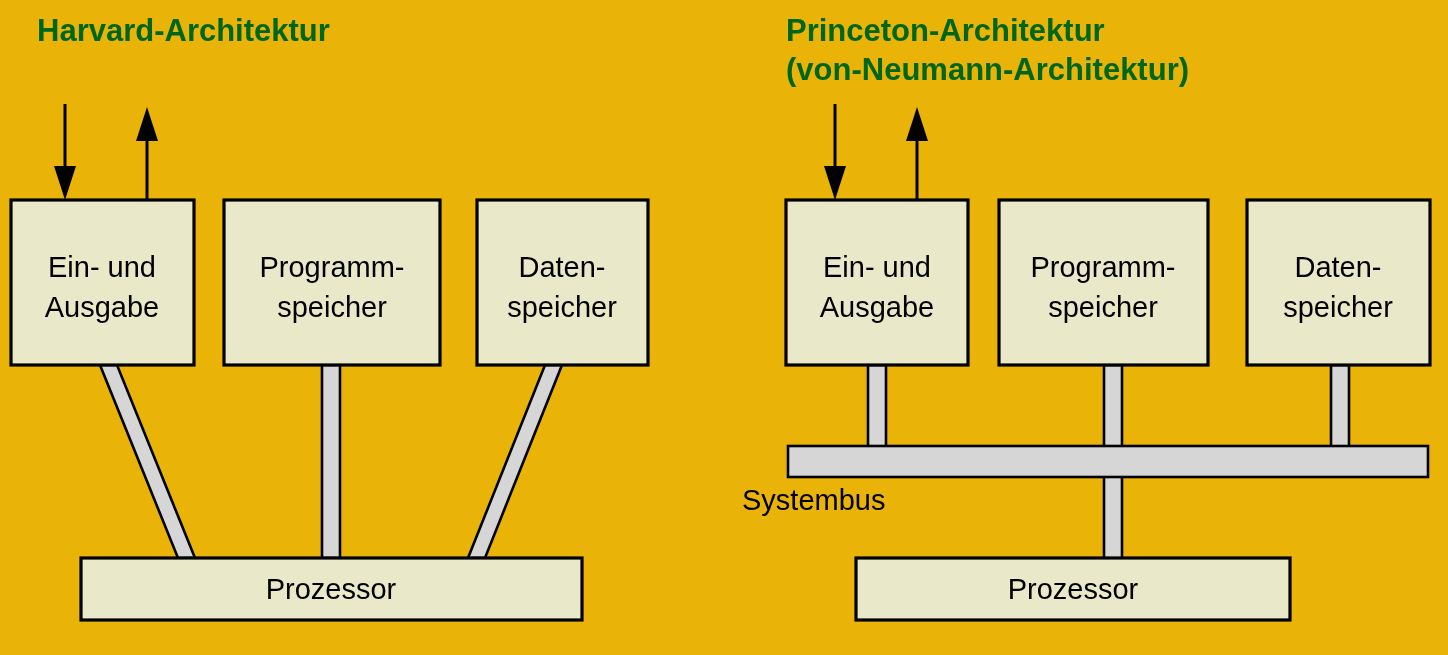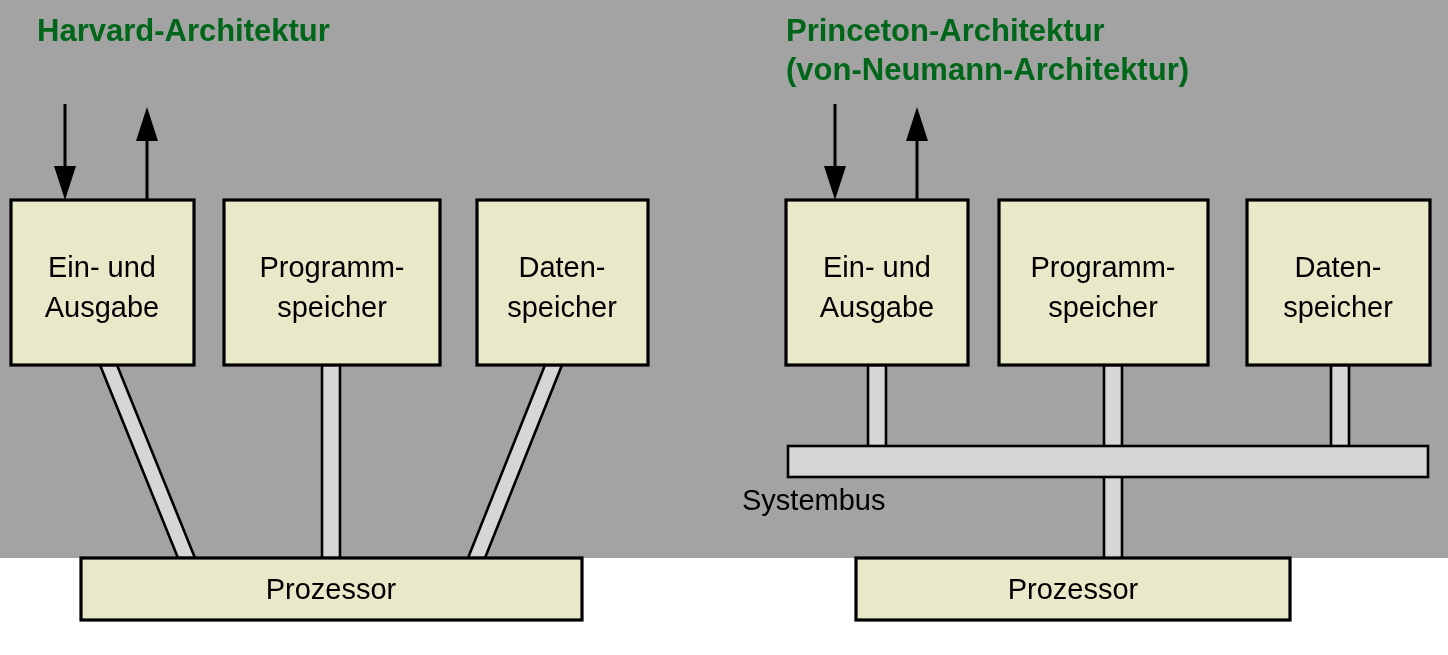--- a/index.html
+++ b/index.html
@@ -9,22 +9,22 @@
   }
   body {
     width: 1448px;
     height: 655px;
     overflow: hidden;
     font-family: "Liberation Sans", sans-serif;
   }
   #stage {
     position: relative;
     width: 1448px;
-    height: 558px;
-    background: #a3a3a3;
+    height: 655px;
+    background: #eab308;
   }
   svg.canvas {
     position: absolute;
     left: 0;
     top: 0;
     width: 1448px;
     height: 655px;
   }
   .diagram-title {
     font-family: "Liberation Sans", sans-serif;

